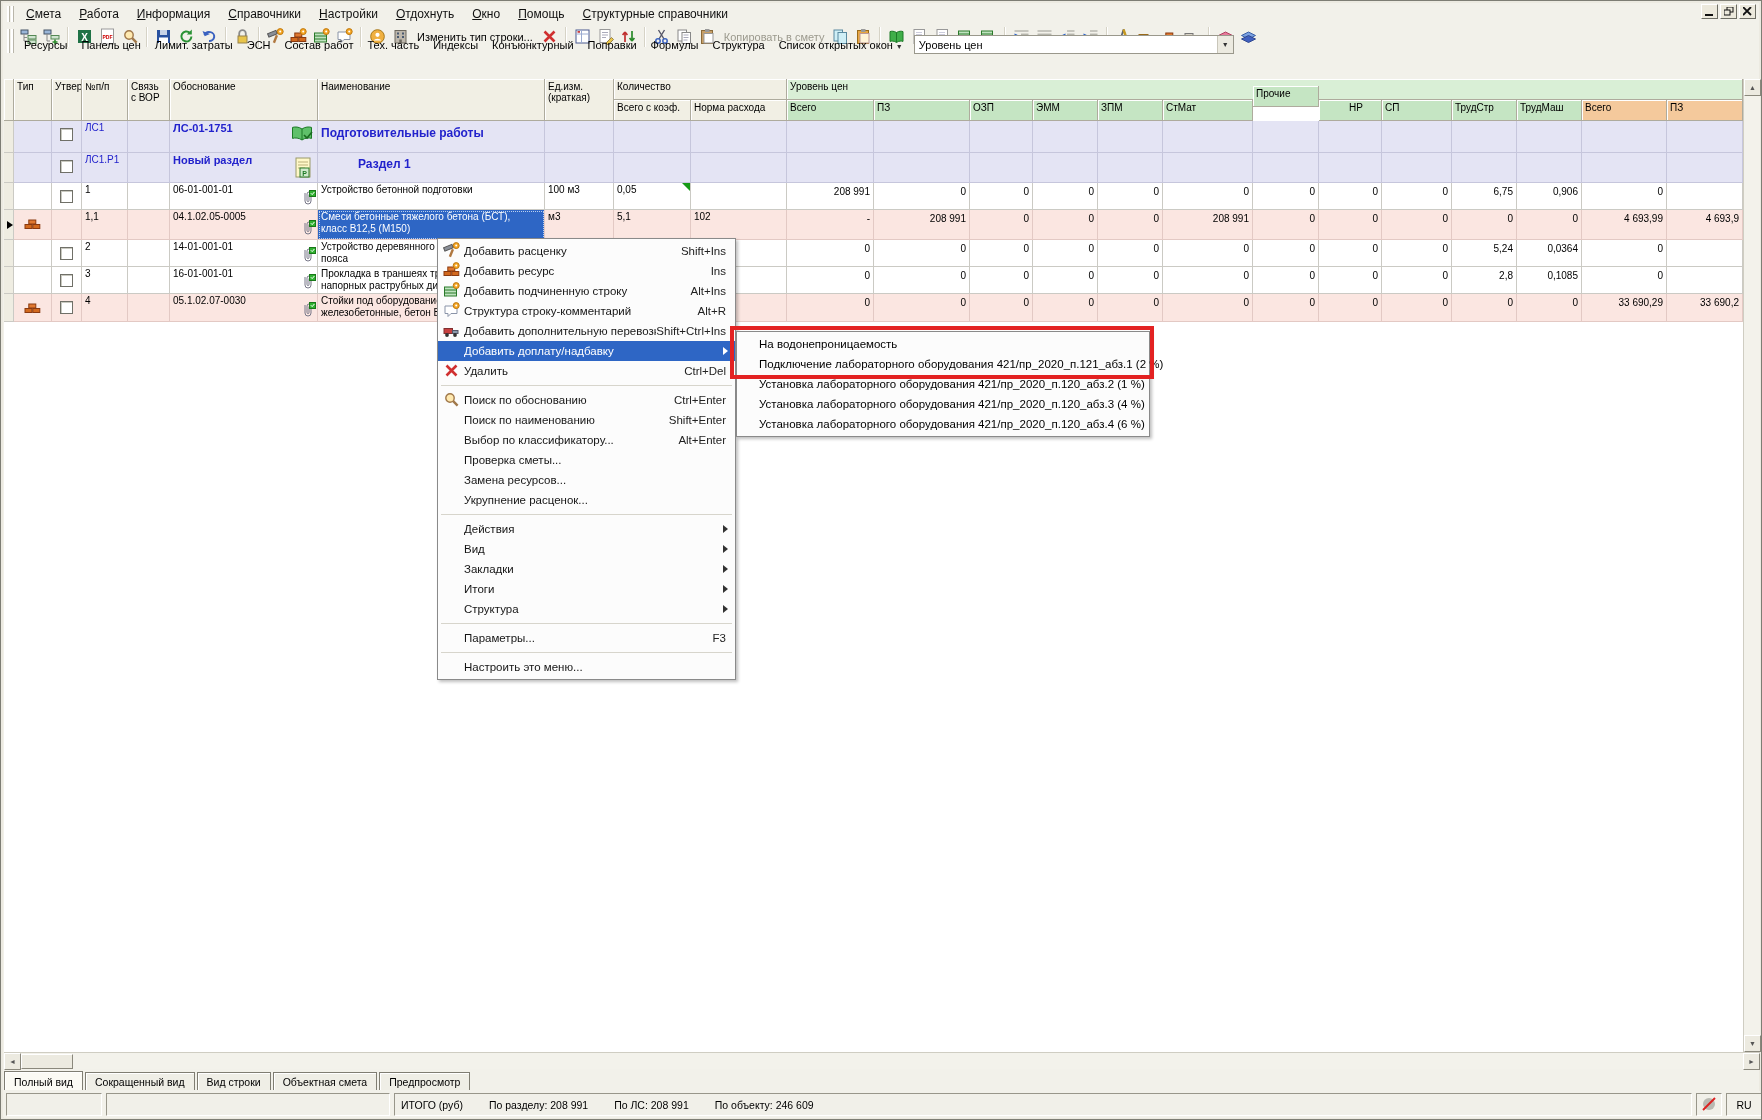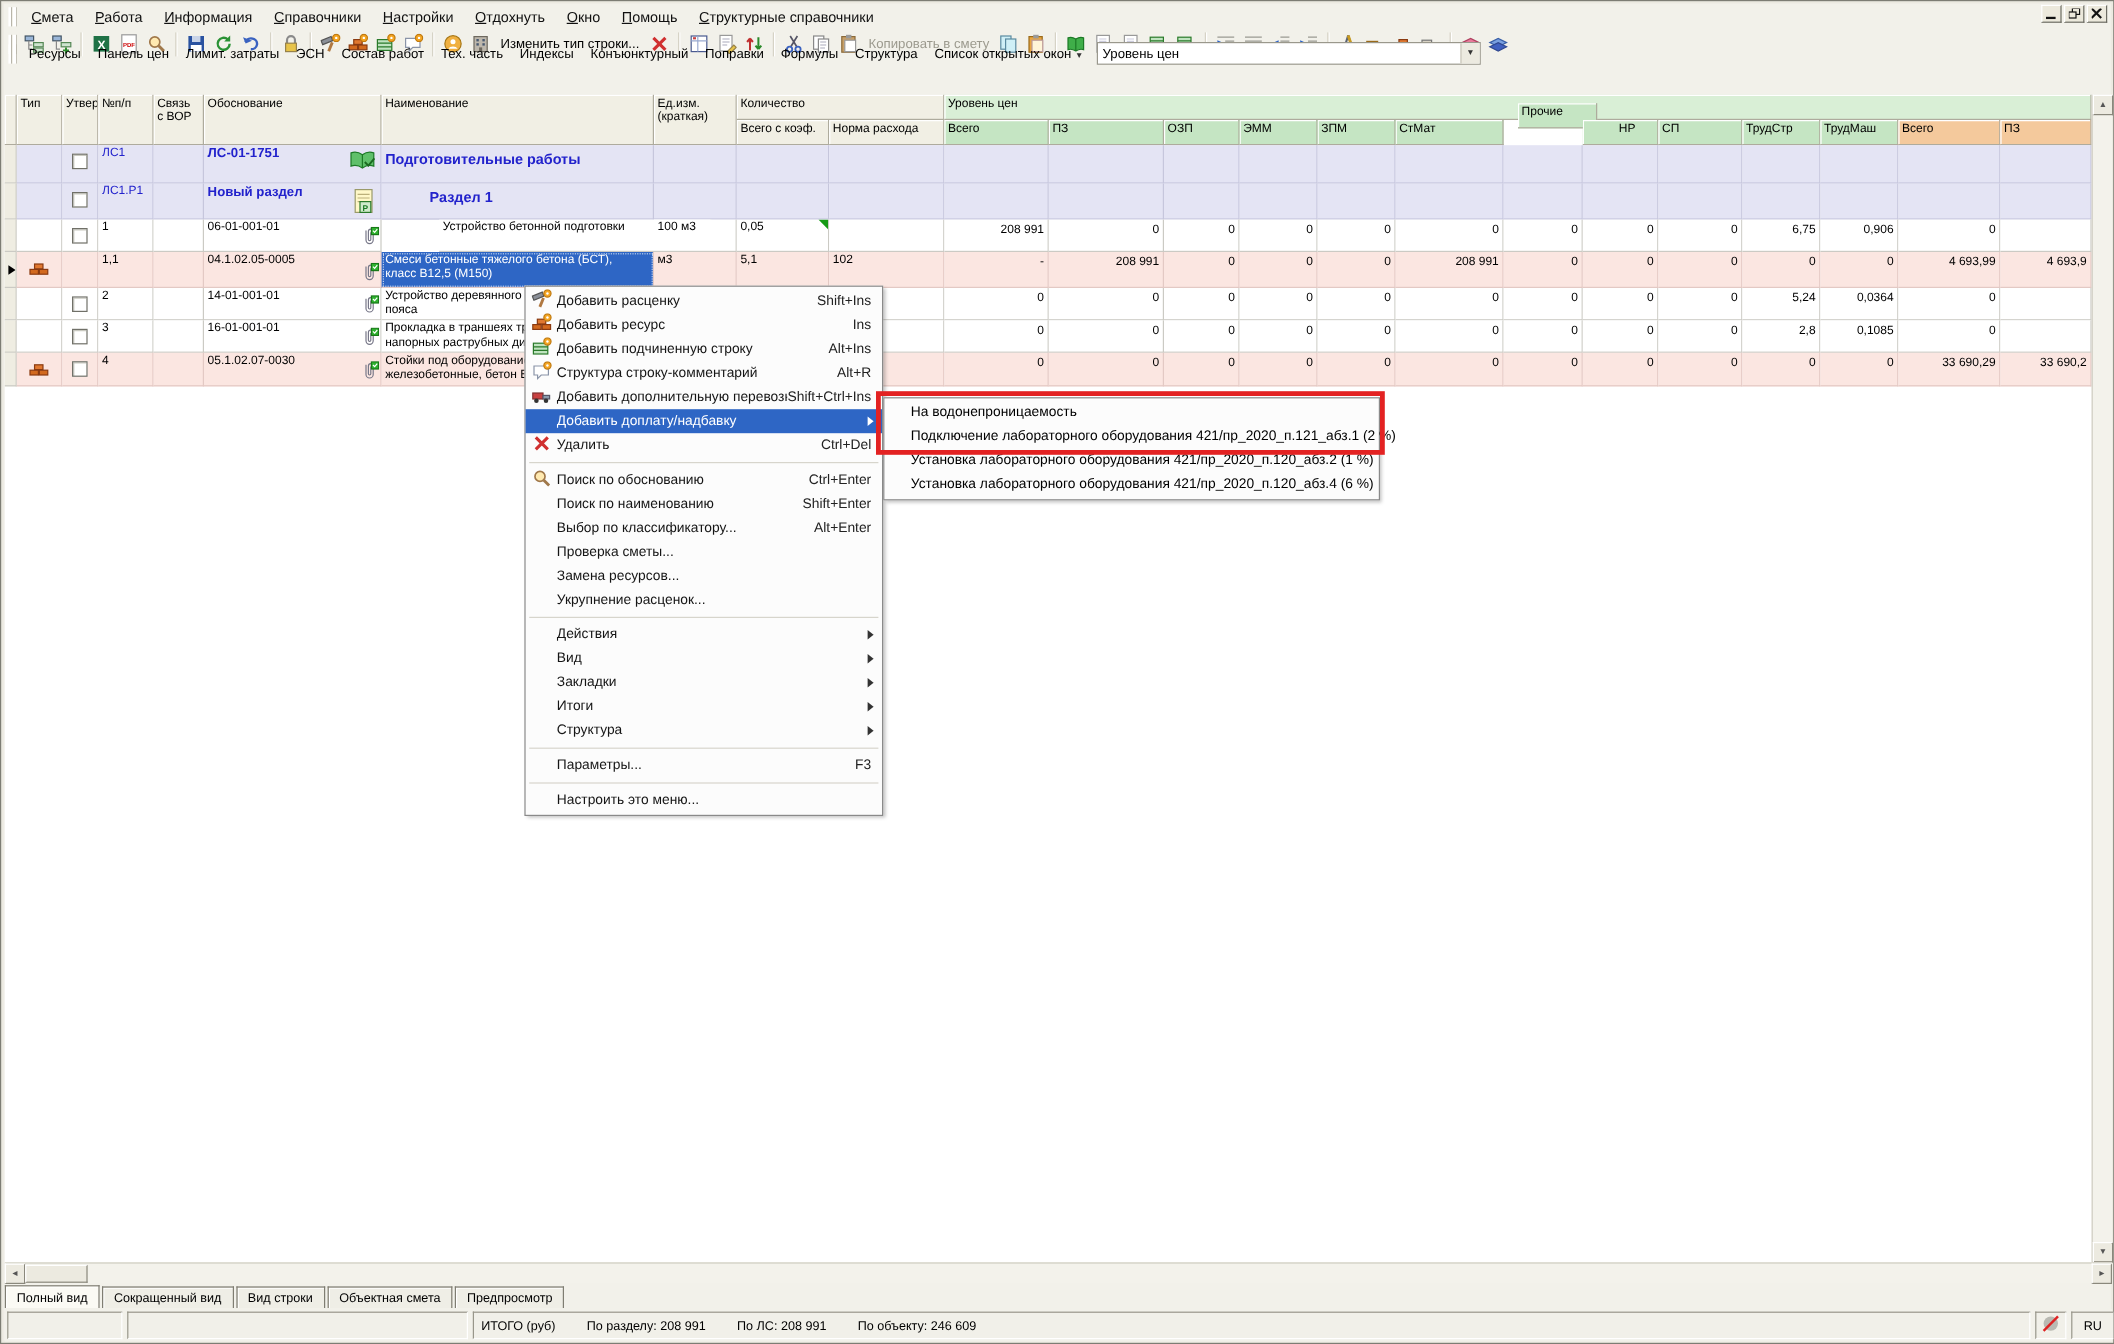--- a/index.html
+++ b/index.html
@@ -452,21 +452,21 @@
       <div class="hc" style="left: 610px; top: 0px; width: 173px; height: 21px;"><span style="white-space: normal;">Количество</span></div>
       <div class="hc ggreen" style="left: 783px; top: 0px; width: 956px; height: 21px;"><span style="white-space: normal;">Уровень цен</span></div>
       <div class="hc" style="left: 610px; top: 21px; width: 77px; height: 21px;"><span style="white-space: normal;">Всего с коэф.</span></div>
       <div class="hc" style="left: 687px; top: 21px; width: 96px; height: 21px;"><span style="white-space: normal;">Норма расхода</span></div>
       <div class="hc green" style="left: 783px; top: 21px; width: 87px; height: 21px;"><span style="white-space: normal;">Всего</span></div>
       <div class="hc green" style="left: 870px; top: 21px; width: 96px; height: 21px;"><span style="white-space: normal;">ПЗ</span></div>
       <div class="hc green" style="left: 966px; top: 21px; width: 63px; height: 21px;"><span style="white-space: normal;">ОЗП</span></div>
       <div class="hc green" style="left: 1029px; top: 21px; width: 65px; height: 21px;"><span style="white-space: normal;">ЭММ</span></div>
       <div class="hc green" style="left: 1094px; top: 21px; width: 65px; height: 21px;"><span style="white-space: normal;">ЗПМ</span></div>
       <div class="hc green" style="left: 1159px; top: 21px; width: 90px; height: 21px;"><span style="white-space: normal;">СтМат</span></div>
-      <div class="hc green" style="left: 1249px; top: 7px; width: 66px; height: 21px; margin-left: 12px;"><span style="white-space: normal;">Прочие</span></div>
+      <div class="hc green" style="left: 1249px; top: 7px; width: 66px; height: 21px;"><span style="white-space: normal;">Прочие</span></div>
       <div class="hc green" style="left: 1315px; top: 21px; width: 63px; height: 21px;"><span style="white-space: normal; margin-left: 27px;">НР</span></div>
       <div class="hc green" style="left: 1378px; top: 21px; width: 70px; height: 21px;"><span style="white-space: normal;">СП</span></div>
       <div class="hc green" style="left: 1448px; top: 21px; width: 65px; height: 21px;"><span style="white-space: normal;">ТрудСтр</span></div>
       <div class="hc green" style="left: 1513px; top: 21px; width: 65px; height: 21px;"><span style="white-space: normal;">ТрудМаш</span></div>
       <div class="hc orange" style="left: 1578px; top: 21px; width: 85px; height: 21px;"><span style="white-space: normal;">Всего</span></div>
       <div class="hc orange" style="left: 1663px; top: 21px; width: 76px; height: 21px;"><span style="white-space: normal;">ПЗ</span></div>
     </div>
   <div class="gridbody" id="gridbody">
       <div class="trow bg-lavender" style="top: 0px; height: 32px;">
         <div class="c col0" style="left: 0px; width: 10px;"></div>
@@ -537,21 +537,21 @@
         <div class="c" style="left: 48px; width: 30px;">
           <div class="cb"></div>
         </div>
         <div class="c" style="left: 78px; width: 46px;">1</div>
         <div class="c" style="left: 124px; width: 42px;"></div>
         <div class="c" style="left: 166px; width: 148px;"><span>06-01-001-01</span><span class="clipicon"><svg width="15" height="16" viewBox="0 0 15 16">
               <path d="M4 3v8a3 3 0 0 0 6 0V4a2 2 0 0 0-4 0v6.5a1 1 0 0 0 2 0V4.5" stroke="#778" fill="none"></path>
               <rect x="8.5" y="0.5" width="6" height="6" fill="#2FB12F" stroke="#187818"></rect>
               <path d="M9.8 3.2l1.4 1.4 2.2-2.6" stroke="#fff" fill="none"></path>
             </svg></span></div>
-        <div class="c" style="left: 314px; width: 227px; margin-left: 48px;">Устройство бетонной подготовки</div>
+        <div class="c" style="left: 314px; width: 227px;">Устройство бетонной подготовки</div>
         <div class="c" style="left: 541px; width: 69px;">100 м3</div>
         <div class="c" style="left: 610px; width: 77px;">0,05<div class="qtyflag"></div></div>
         <div class="c" style="left: 687px; width: 96px;"></div>
         <div class="c numr" style="left: 783px; width: 87px;">208 991</div>
         <div class="c numr" style="left: 870px; width: 96px;">0</div>
         <div class="c numr" style="left: 966px; width: 63px;">0</div>
         <div class="c numr" style="left: 1029px; width: 65px;">0</div>
         <div class="c numr" style="left: 1094px; width: 65px;">0</div>
         <div class="c numr" style="left: 1159px; width: 90px;">0</div>
         <div class="c numr" style="left: 1249px; width: 66px;">0</div>
@@ -899,15 +899,16 @@
     <div class="mi">
       <span class="ic"></span>
       <span class="lb">Настроить это меню...</span>
     </div>
   </div>
 
 <div class="submenu" id="submenu">
     <div class="smi">На водонепроницаемость</div>
     <div class="smi">Подключение лабораторного оборудования 421/пр_2020_п.121_абз.1 (2 %)</div>
     <div class="smi">Установка лабораторного оборудования 421/пр_2020_п.120_абз.2 (1 %)</div>
+    <div class="smi">Установка лабораторного оборудования 421/пр_2020_п.120_абз.3 (4 %)</div>
     <div class="smi">Установка лабораторного оборудования 421/пр_2020_п.120_абз.4 (6 %)</div>
   </div>
 <div class="redbox"></div>
 
 </body></html>

